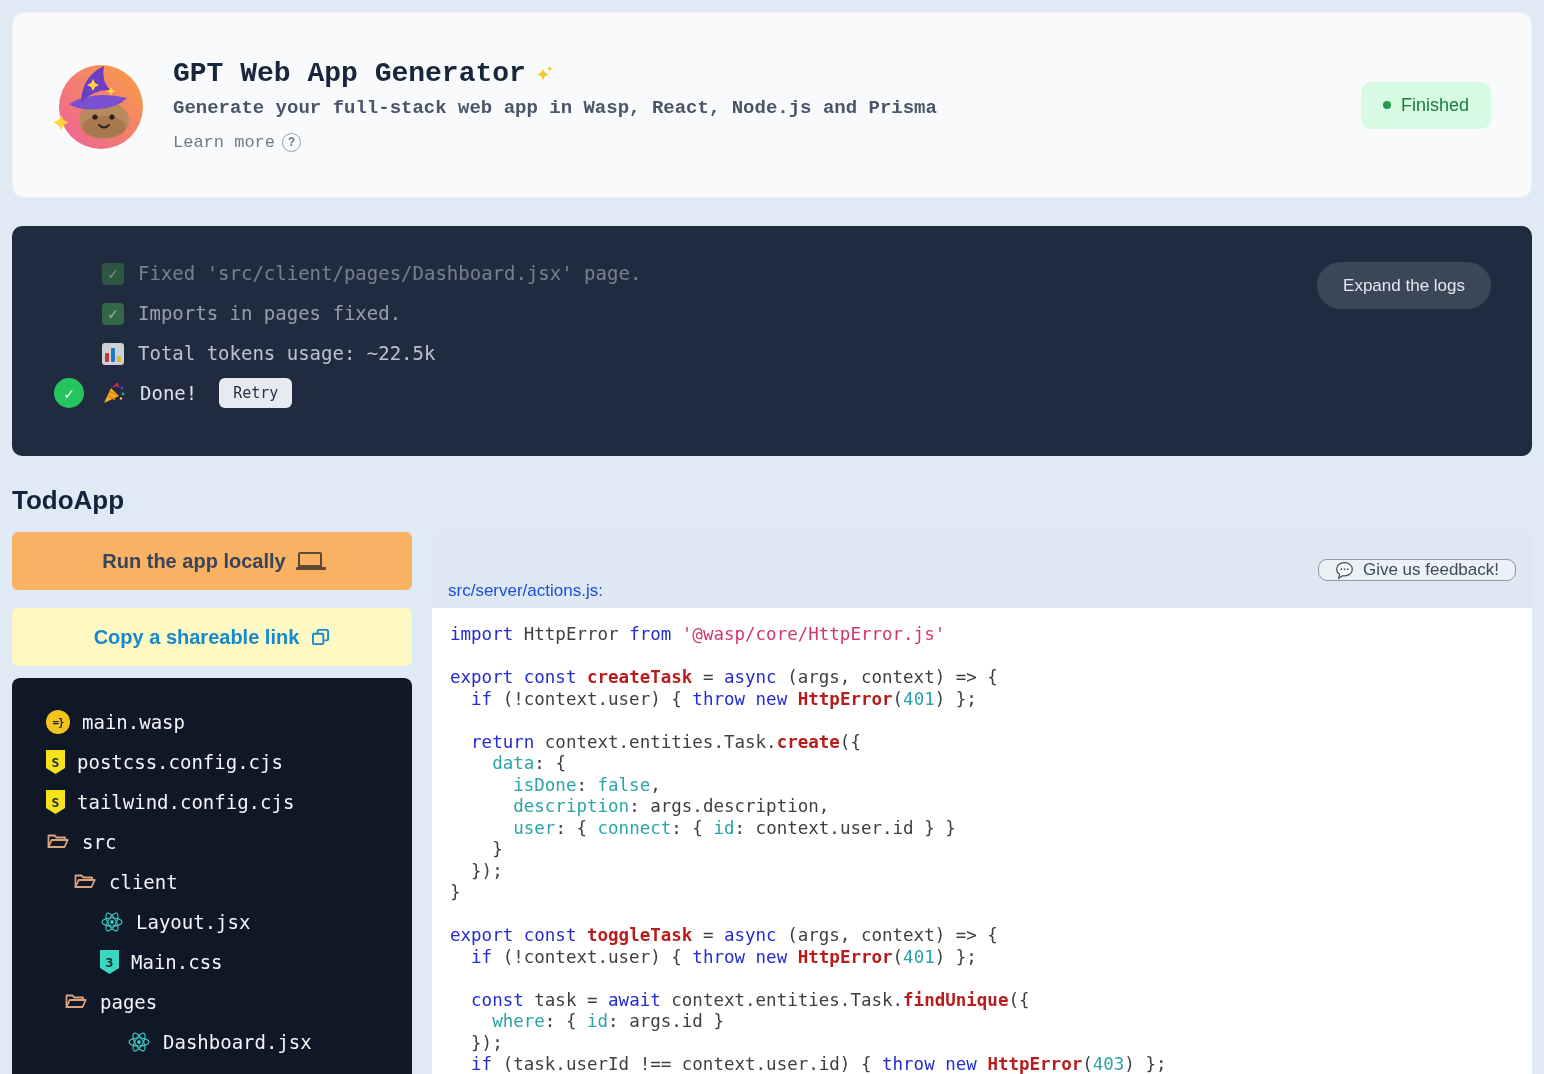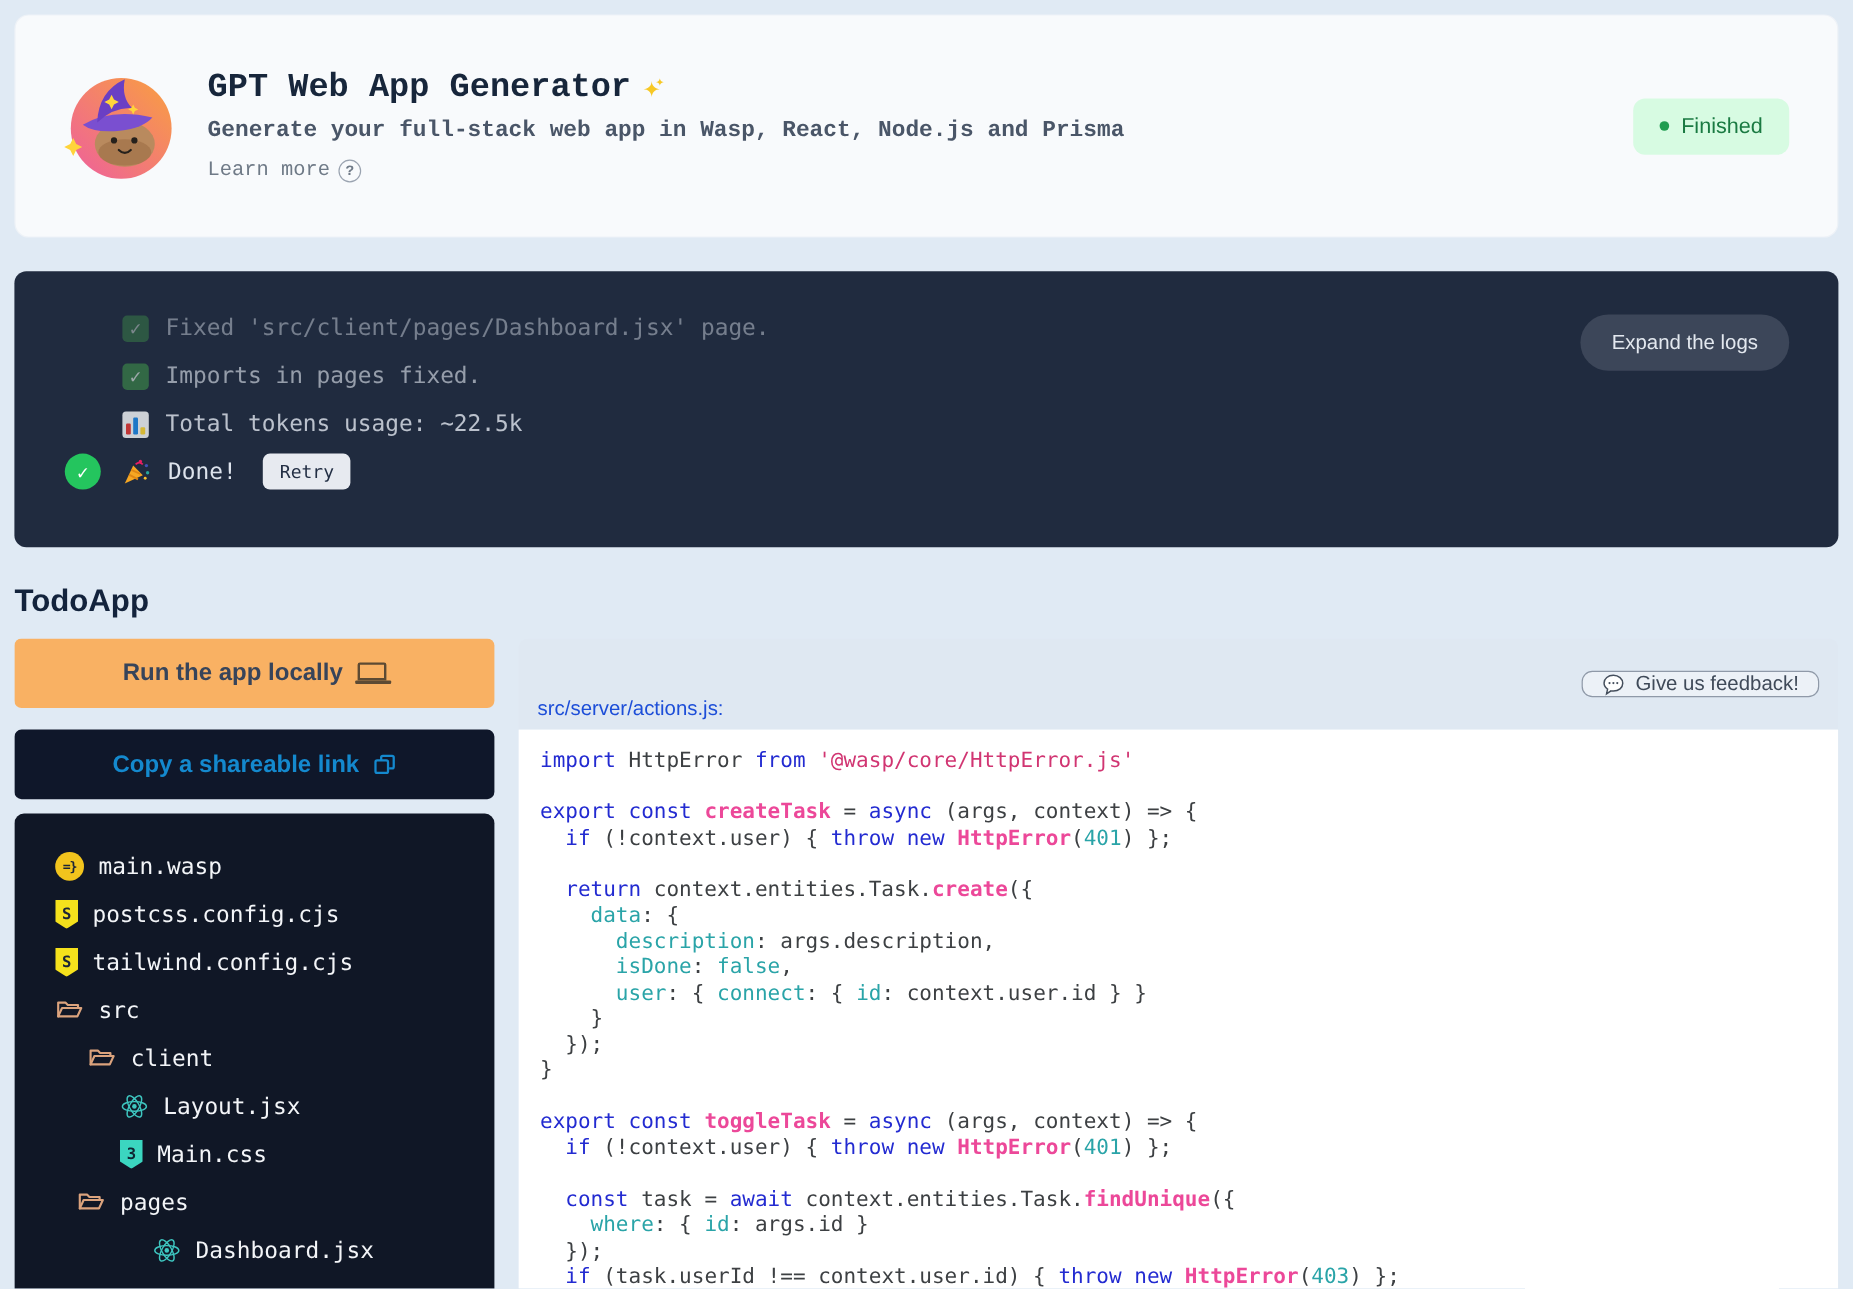--- a/index.html
+++ b/index.html
@@ -61,21 +61,21 @@
   
   .content { display:flex; gap:20px; height:542px; overflow:hidden; }
   .sidebar { width:400px; flex:0 0 auto; display:flex; flex-direction:column; }
   .run-btn { height:58px; flex:0 0 auto; background:#f9b163; border:none; border-radius:6px;
     font-size:20px; font-weight:700; color:#37445a; display:flex; align-items:center;
     justify-content:center; gap:12px; cursor:pointer; font-family:"Liberation Sans",sans-serif;}
   .laptop-icon { width:24px; height:15px; border:2px solid #5d4a33; border-radius:2px 2px 0 0;
     position:relative; display:inline-block; margin-top:-3px;}
   .laptop-icon::after { content:""; position:absolute; left:-4px; bottom:-5px; width:30px; height:3px;
     background:#5d4a33; border-radius:1px;}
-  .share-btn { height:58px; flex:0 0 auto; margin-top:18px; background:#0f172a; border:none;
+  .share-btn { height:58px; flex:0 0 auto; margin-top:18px; background:#fef9c3; border:none;
     border-radius:6px; font-size:20px; font-weight:700; color:#1489ce; display:flex;
     align-items:center; justify-content:center; gap:12px; cursor:pointer; font-family:"Liberation Sans",sans-serif;}
   .tree-panel { margin-top:12px; flex:1; background:#101726; border-radius:8px 8px 0 0;
     padding-top:24px; overflow:hidden;}
   .tree-row { display:flex; align-items:center; height:40px; cursor:pointer;
     font-family:"DejaVu Sans Mono", monospace; font-size:19px; color:#f3f5f8;}
   .tree-row .ic { width:24px; height:24px; margin-right:12px; flex:0 0 auto;
     display:inline-flex; align-items:center; justify-content:center;}
   .ti-wasp { border-radius:50%; background:#f2c41d; color:#1b2437;
     font:700 11px "DejaVu Sans Mono", monospace; letter-spacing:-1px;}
@@ -91,21 +91,21 @@
     display:flex; align-items:center; padding:0 16px; }
   .code-filename { font-size:17px; font-weight:400; color:#1d4ed8;margin-top:41px; }
   .feedback-btn { margin-left:auto; height:22px; padding:0 16px; display:flex; align-items:center;
     gap:9px; background:rgba(255,255,255,0.4); border:1px solid #8f99a8; border-radius:9px;
     font-size:17px; color:#3f4a59; cursor:pointer; font-family:"Liberation Sans",sans-serif;}
   .code-body { flex:1; background:#ffffff; padding:16px 4px 0 18px; overflow:hidden;
     font-family:"DejaVu Sans Mono", monospace; font-size:17.5px; line-height:21.5px; }
   .code-line { white-space:pre; color:#3d4043; }
   .tok-p { color:#3d4043; }
   .tok-k { color:#232bd1; }
-  .tok-t { color:#ec4899; font-weight:700; }
+  .tok-t { color:#b91c1c; font-weight:700; }
   .tok-s { color:#d13572; }
   .tok-n { color:#2aa4a8; }
   .tok-a { color:#2aa4a8; }
 </style>
 </head>
 <body>
 
 <div class="header-card">
   <svg class="avatar" viewBox="0 0 96 96">
     <defs>
@@ -256,22 +256,22 @@
     </div>
     <div class="code-body">
       <div>
           <div class="code-line"><span class="tok-k">import</span><span class="tok-p"> HttpError </span><span class="tok-k">from</span><span class="tok-p"> </span><span class="tok-s">'@wasp/core/HttpError.js'</span></div>
           <div class="code-line">&nbsp;</div>
           <div class="code-line"><span class="tok-k">export</span><span class="tok-p"> </span><span class="tok-k">const</span><span class="tok-p"> </span><span class="tok-t">createTask</span><span class="tok-p"> = </span><span class="tok-k">async</span><span class="tok-p"> (args, context) =&gt; {</span></div>
           <div class="code-line"><span class="tok-p">  </span><span class="tok-k">if</span><span class="tok-p"> (!context.user) { </span><span class="tok-k">throw</span><span class="tok-p"> </span><span class="tok-k">new</span><span class="tok-p"> </span><span class="tok-t">HttpError</span><span class="tok-p">(</span><span class="tok-n">401</span><span class="tok-p">) };</span></div>
           <div class="code-line">&nbsp;</div>
           <div class="code-line"><span class="tok-p">  </span><span class="tok-k">return</span><span class="tok-p"> context.entities.Task.</span><span class="tok-t">create</span><span class="tok-p">({</span></div>
           <div class="code-line"><span class="tok-p">    </span><span class="tok-a">data</span><span class="tok-p">: {</span></div>
+          <div class="code-line"><span class="tok-p">      </span><span class="tok-a">isDone</span><span class="tok-p">: </span><span class="tok-n">false</span><span class="tok-p">,</span></div>
           <div class="code-line"><span class="tok-p">      </span><span class="tok-a">description</span><span class="tok-p">: args.description,</span></div>
-          <div class="code-line"><span class="tok-p">      </span><span class="tok-a">isDone</span><span class="tok-p">: </span><span class="tok-n">false</span><span class="tok-p">,</span></div>
           <div class="code-line"><span class="tok-p">      </span><span class="tok-a">user</span><span class="tok-p">: { </span><span class="tok-a">connect</span><span class="tok-p">: { </span><span class="tok-a">id</span><span class="tok-p">: context.user.id } }</span></div>
           <div class="code-line"><span class="tok-p">    }</span></div>
           <div class="code-line"><span class="tok-p">  });</span></div>
           <div class="code-line"><span class="tok-p">}</span></div>
           <div class="code-line">&nbsp;</div>
           <div class="code-line"><span class="tok-k">export</span><span class="tok-p"> </span><span class="tok-k">const</span><span class="tok-p"> </span><span class="tok-t">toggleTask</span><span class="tok-p"> = </span><span class="tok-k">async</span><span class="tok-p"> (args, context) =&gt; {</span></div>
           <div class="code-line"><span class="tok-p">  </span><span class="tok-k">if</span><span class="tok-p"> (!context.user) { </span><span class="tok-k">throw</span><span class="tok-p"> </span><span class="tok-k">new</span><span class="tok-p"> </span><span class="tok-t">HttpError</span><span class="tok-p">(</span><span class="tok-n">401</span><span class="tok-p">) };</span></div>
           <div class="code-line">&nbsp;</div>
           <div class="code-line"><span class="tok-p">  </span><span class="tok-k">const</span><span class="tok-p"> task = </span><span class="tok-k">await</span><span class="tok-p"> context.entities.Task.</span><span class="tok-t">findUnique</span><span class="tok-p">({</span></div>
           <div class="code-line"><span class="tok-p">    </span><span class="tok-a">where</span><span class="tok-p">: { </span><span class="tok-a">id</span><span class="tok-p">: args.id }</span></div>

